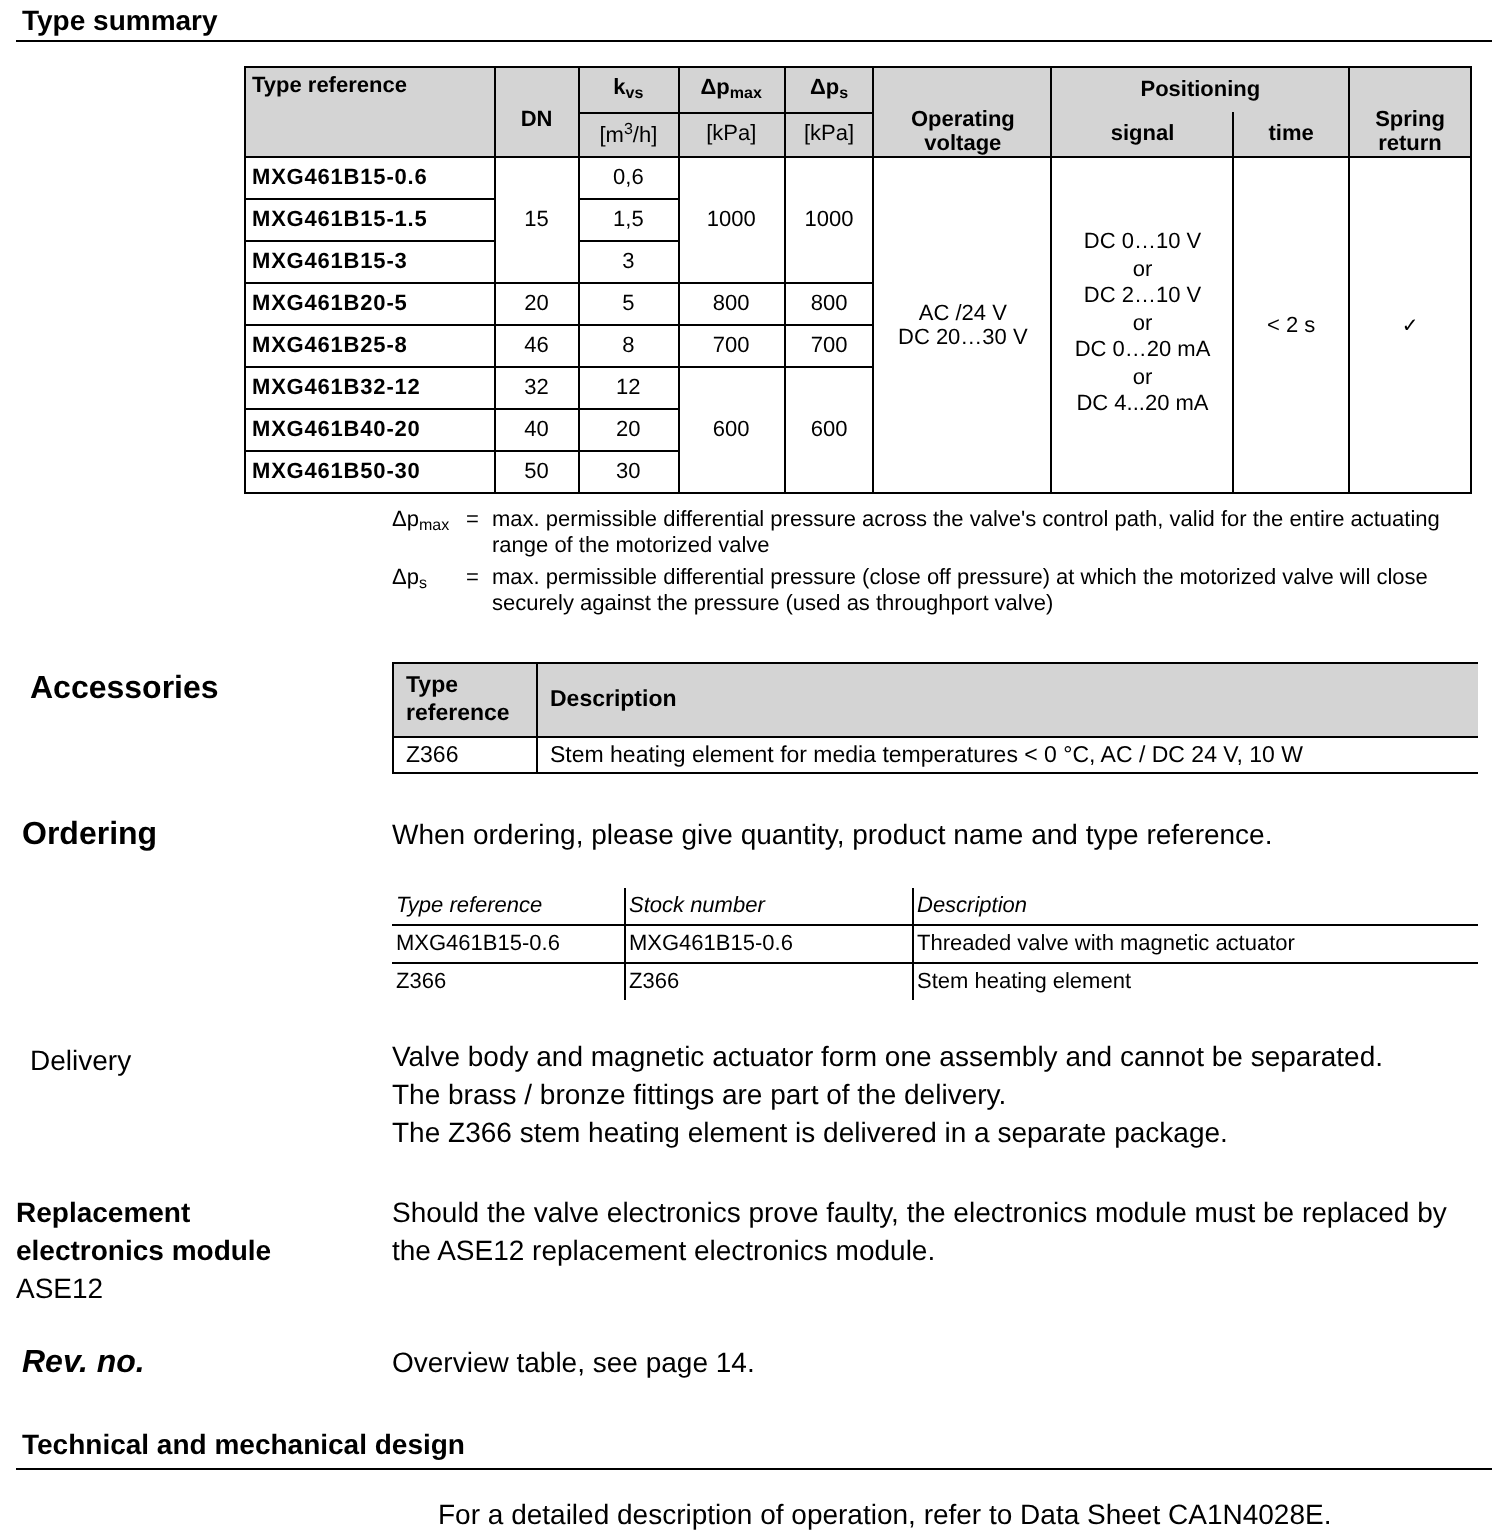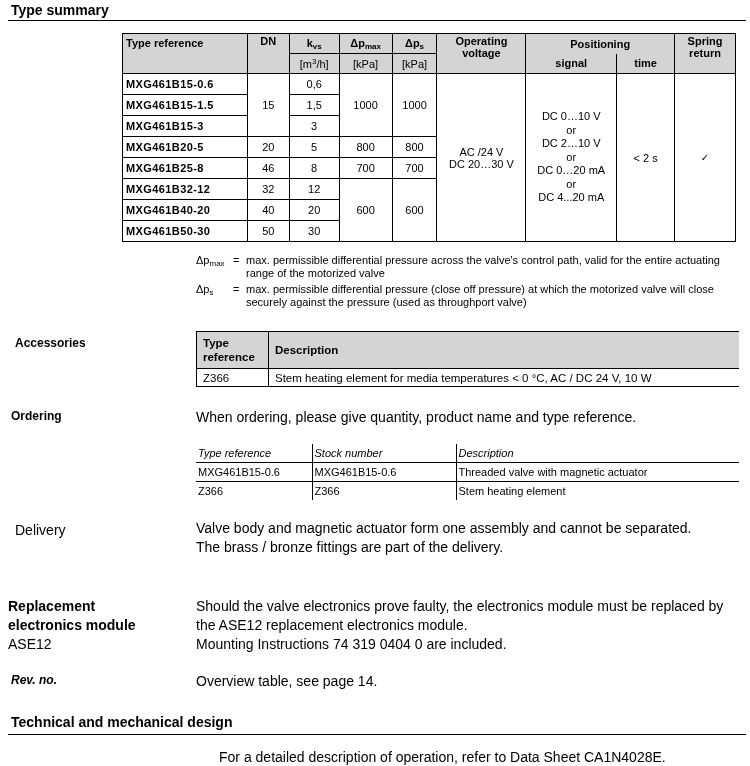--- a/index.html
+++ b/index.html
@@ -10,21 +10,21 @@
   .rule { position:absolute; height:1px; background:#000; }
   table { border-collapse:collapse; }
 
   
   #ts { position:absolute; left:122px; top:33px; width:614px; font-size:11px; }
   #ts td, #ts th { border:1px solid #000; padding:0; text-align:center; vertical-align:middle; }
   #ts thead th { background:#d4d4d4; font-weight:bold; height:19px; }
   #ts tbody td { height:20px; }
   #ts td.ref { text-align:left; font-weight:bold; padding-left:3px; letter-spacing:0.4px; }
   #ts th.refh { text-align:left; padding-left:3px; vertical-align:top; padding-top:3px; }
-  #ts .ws { vertical-align:top; padding-top:1px; }
+  #ts .ws { vertical-align:top; padding-top:20px; }
   sub, sup { font-size:8px; }
   sub { vertical-align:-2px; } sup { vertical-align:4px; }
 
   
   .leg { position:absolute; font-size:11px; line-height:13px; }
 
   
   #acc { position:absolute; left:196px; top:331px; width:543px; font-size:11.5px; }
   #acc th, #acc td { border:1px solid #000; text-align:left; padding:0 6px; }
   #acc thead th { background:#d4d4d4; font-weight:bold; height:36px; line-height:14px; }
@@ -33,21 +33,21 @@
   #acc tbody tr td { border-bottom:1px solid #000; }
 
   
   #ord { position:absolute; left:196px; top:444px; width:543px; font-size:11px; }
   #ord th, #ord td { text-align:left; padding:0 2px; height:18px; border-left:1px solid #000; }
   #ord tr > *:first-child { border-left:none; }
   #ord thead th { font-style:italic; font-weight:normal; border-bottom:1px solid #000; }
   #ord tbody tr:first-child td { border-bottom:1px solid #000; }
 
   .lbl { position:absolute; font-size:14px; }
-  .lblb { position:absolute; font-size:12px; font-weight:bold; }
+  .lblb { position:absolute; font-size:16px; font-weight:bold; }
   .body { position:absolute; font-size:14px; line-height:19px; }
 </style>
 </head>
 <body>
 
 <div class="abs h-title" style="left:11px;top:2px;">Type summary</div>
 <div class="rule" style="left:8px;top:20px;width:738px;"></div>
 
 <table id="ts">
   <colgroup>
@@ -198,31 +198,31 @@
       <td>Z366</td>
       <td>Stem heating element</td>
     </tr>
   </tbody>
 </table>
 
 <div class="lbl" style="left:15px;top:522px;">Delivery</div>
 <div class="body" style="left:196px;top:519px;line-height:19px;">
   <div>Valve body and magnetic actuator form one assembly and cannot be separated.</div>
   <div>The brass / bronze fittings are part of the delivery.</div>
+  <div>The Z366 stem heating element is delivered in a separate package.</div>
 </div>
 
 <div class="abs" style="left:8px;top:597px;font-size:14px;line-height:19px;">
   <div style="font-weight:bold;">Replacement</div>
   <div style="font-weight:bold;">electronics module</div>
   <div>ASE12</div>
 </div>
 <div class="body" style="left:196px;top:597px;">
   <div>Should the valve electronics prove faulty, the electronics module must be replaced by</div>
   <div>the ASE12 replacement electronics module.</div>
-  <div>Mounting Instructions 74 319 0404 0 are included.</div>
 </div>
 
 <div class="lblb" style="left:11px;top:673px;font-style:italic;">Rev. no.</div>
 <div class="body" style="left:196px;top:672px;">Overview table, see page 14.</div>
 
 <div class="abs h-title" style="left:11px;top:714px;">Technical and mechanical design</div>
 <div class="rule" style="left:8px;top:734px;width:738px;"></div>
 <div class="body" style="left:180px;top:748px;margin-left:39px;">For a detailed description of operation, refer to Data Sheet CA1N4028E.</div>
 
 </body></html>

